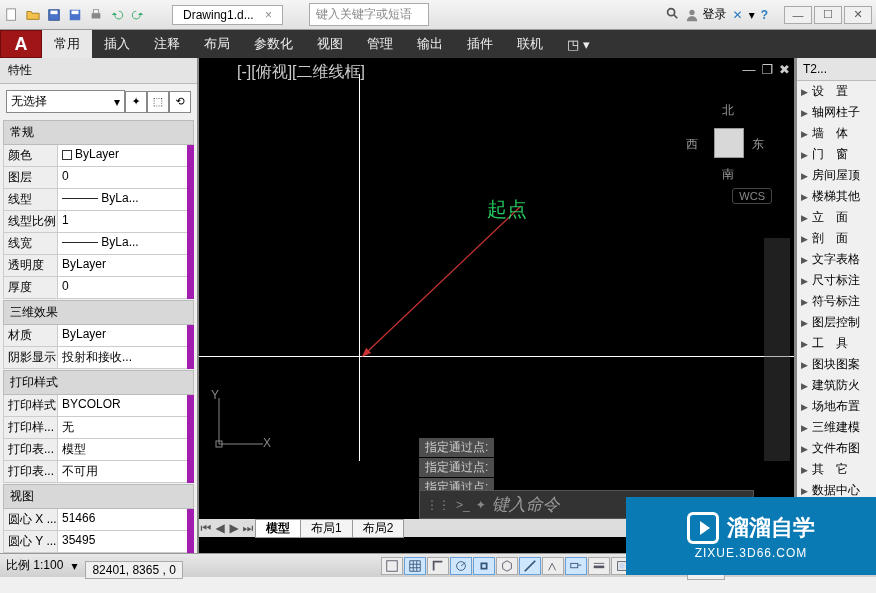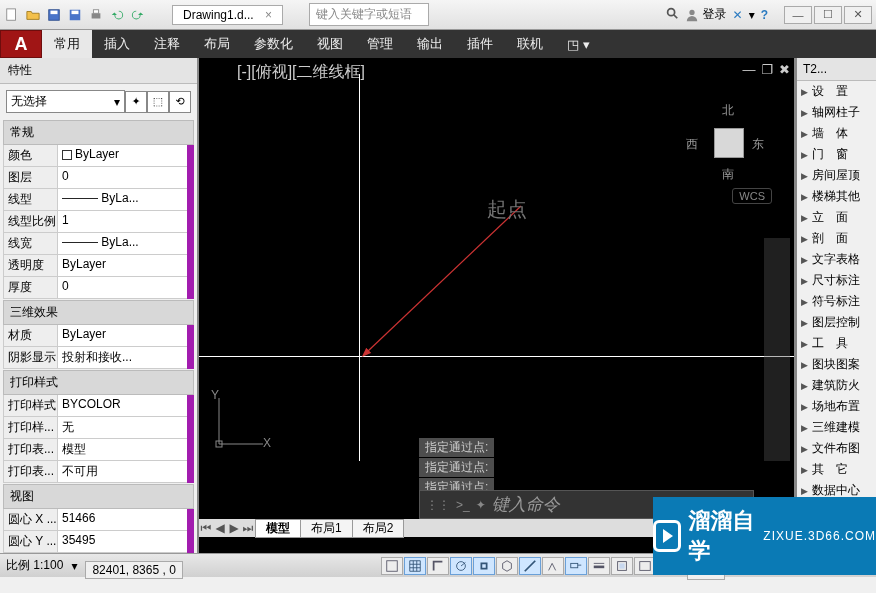--- a/index.html
+++ b/index.html
@@ -38,21 +38,21 @@
 .prop-val { flex: 1; padding: 2px 4px; background: #fff; border-bottom: 1px solid #ccc; white-space: nowrap; overflow: hidden; }
 .prop-box { display:inline-block; width:10px; height:10px; border:1px solid #333; margin-right:3px; vertical-align:middle; }
 
 
 .draw-area { flex: 1; background: #000; position: relative; border-right: 2px solid #888; }
 .viewport-label { position: absolute; top: 4px; left: 6px; color: #ccc; font-size: 16px; padding-left: 32px; }
 .vp-controls { position: absolute; top: 4px; right: 4px; display: flex; gap: 6px; color: #ccc; font-size: 13px; }
 .crosshair-v { position: absolute; left: 160px; top: 16px; bottom: 92px; width: 1px; background: #fff; }
 .crosshair-h { position: absolute; left: 0; right: 0; top: 298px; height: 1px; background: #fff; }
 .annotation-arrow { position: absolute; left: 162px; top: 142px; }
-.annotation-text { position: absolute; left: 288px; top: 138px; color: #737373; font-size: 20px; }
+.annotation-text { position: absolute; left: 288px; top: 138px; color: #22c55e; font-size: 20px; }
 .ucs-icon { position: absolute; left: 12px; bottom: 98px; color: #888; font-size: 12px; }
 .viewcube { position: absolute; top: 40px; right: 20px; width: 90px; height: 90px; color: #999; font-size: 12px; }
 .viewcube .ctr { position: absolute; left: 30px; top: 30px; width: 30px; height: 30px; background: #d8d8d8; border: 1px solid #999; }
 .viewcube .n { position: absolute; left: 38px; top: 4px; }
 .viewcube .s { position: absolute; left: 38px; top: 68px; }
 .viewcube .w { position: absolute; left: 2px; top: 38px; }
 .viewcube .e { position: absolute; left: 68px; top: 38px; }
 .wcs { position: absolute; top: 130px; right: 22px; color: #888; font-size: 11px; border: 1px solid #444; padding: 1px 6px; border-radius: 3px; }
 .nav-bar { position: absolute; top: 180px; right: 4px; width: 26px; bottom: 92px; background: rgba(80,80,80,.4); }
 .cmd-hints { position: absolute; left: 220px; bottom: 56px; font-size: 12px; }
@@ -73,21 +73,21 @@
 
 
 .statusbar { height: 24px; background: linear-gradient(#e8e8e8,#d0d0d0); border-top: 1px solid #999; display: flex; align-items: center; padding: 0 6px; font-size: 12px; gap: 8px; position: relative; }
 .status-seg { border: 1px solid #aaa; padding: 1px 6px; background: #f0f0f0; margin-top: 8px; }
 .status-buttons { display: flex; gap: 1px; }
 .status-btn { width: 22px; height: 18px; border: 1px solid #aaa; background: #ededed; display: flex; align-items: center; justify-content: center; }
 .status-btn svg { width:14px; height:14px; }
 .status-btn.on { background: #cfe6ff; border-color: #6aa0d8; }
 
 
-.watermark { position: absolute; right: 0; bottom: 18px; width: 223px; height: 78px; background: #0a7ab5; color: #fff; display: flex; align-items: center; justify-content: center; flex-direction: row; gap: 2px; }
+.watermark { position: absolute; right: 0; bottom: 18px; width: 250px; height: 78px; background: #0a7ab5; color: #fff; display: flex; align-items: center; justify-content: center; flex-direction: column; gap: 2px; }
 .watermark .brand { font-size: 22px; font-weight: bold; display: flex; align-items: center; gap: 8px; }
 .watermark .url { font-size: 12px; letter-spacing: 1px; }
 .play { width: 32px; height: 32px; border: 3px solid #fff; border-radius: 6px; display: flex; align-items: center; justify-content: center; }
 .play::after { content: ""; border-left: 10px solid #fff; border-top: 7px solid transparent; border-bottom: 7px solid transparent; margin-left: 3px; }
 
 svg.ic { width:14px; height:14px; }
 </style>
 </head>
 <body>
 

